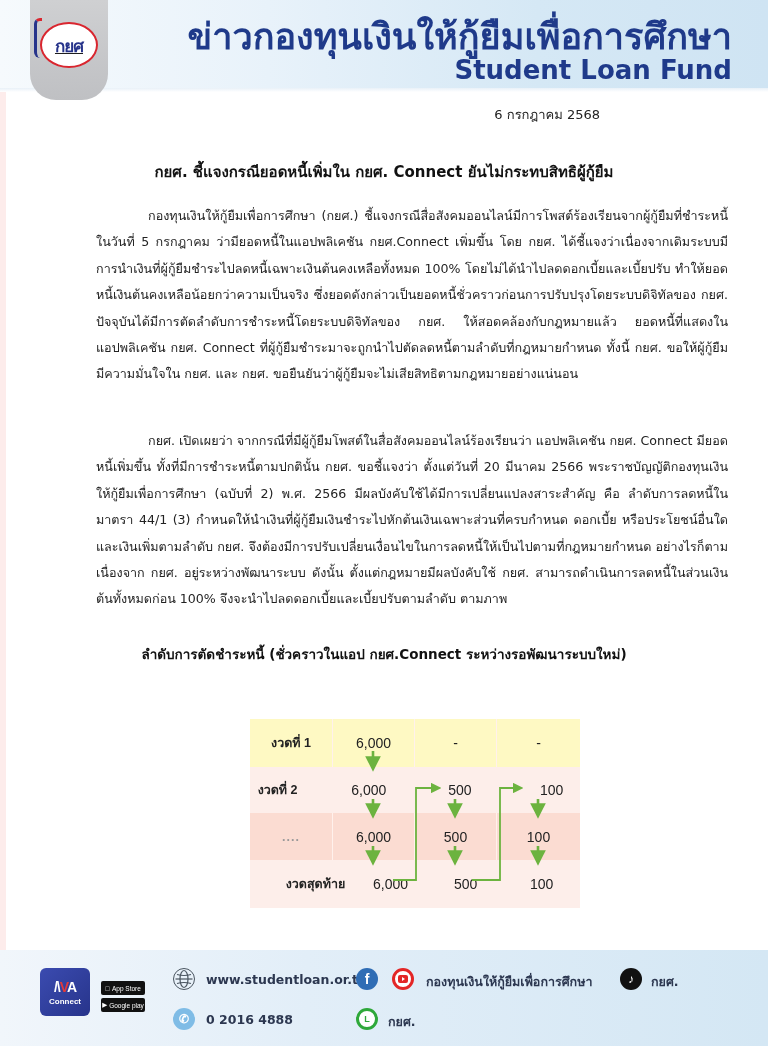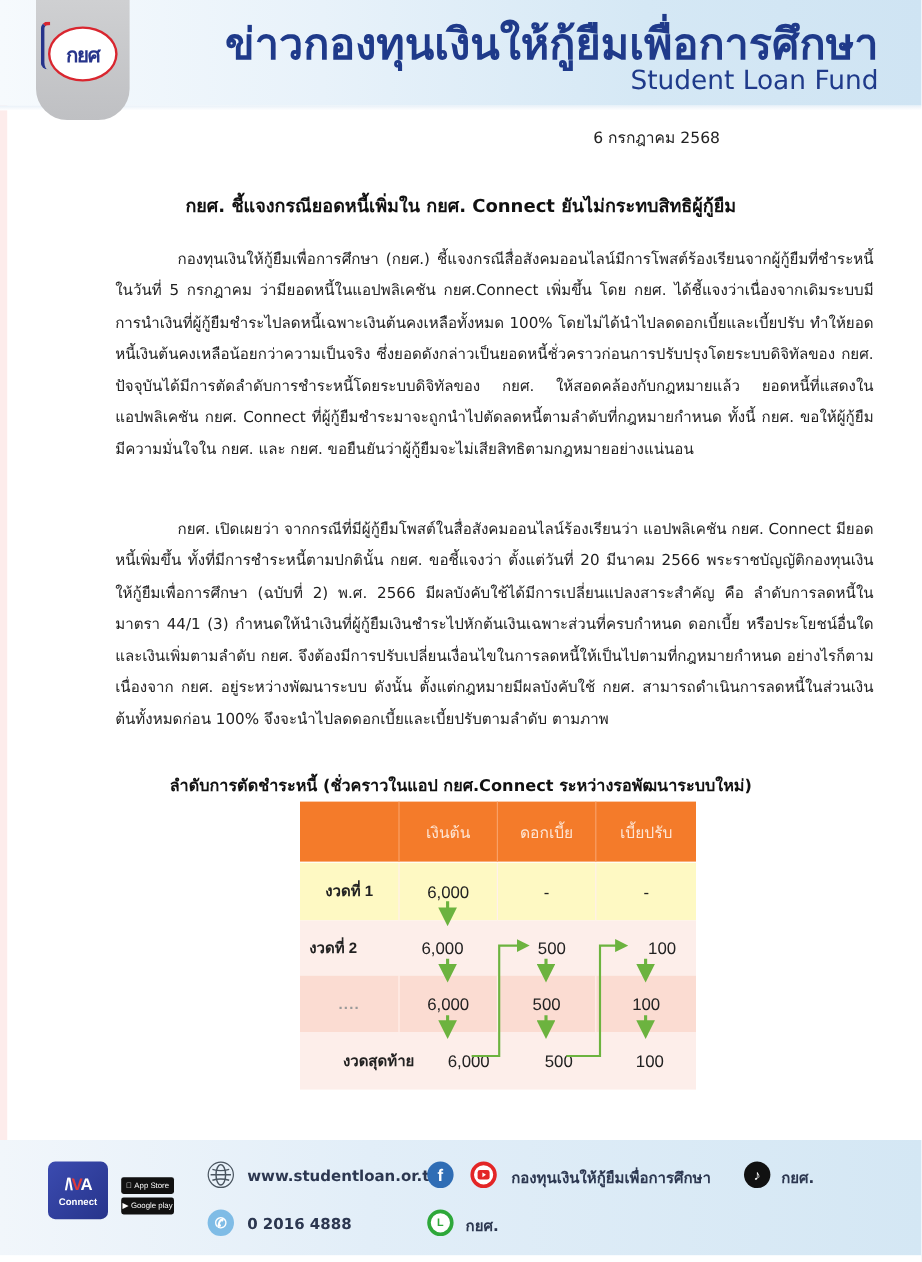--- a/index.html
+++ b/index.html
@@ -20,21 +20,21 @@
     background: linear-gradient(90deg, #f6fafd 0%, #e8f2fa 35%, #d5e8f5 70%, #cfe4f3 100%);
   }
   .header-bottom-line {
     position: absolute; left: 0; top: 88px; width: 768px; height: 4px;
     background: linear-gradient(180deg, #e9f1f8 0%, #ffffff 100%);
   }
   .logo-tab {
     position: absolute; left: 30px; top: 0; width: 78px; height: 100px;
     background: linear-gradient(180deg, #cfd0d2 0%, #bfc0c3 100%);
     border-radius: 0 0 26px 26px;
-    display: flex; align-items: center; justify-content: center;
+    display: flex; align-items: center; justify-content: center; text-decoration: underline;
   }
   .logo-circle {
     width: 58px; height: 46px; border-radius: 50%;
     background: #ffffff; border: 2px solid #d9262f;
     display: flex; align-items: center; justify-content: center;
     position: relative; margin-top: -10px;
   }
   .logo-text {
     font-family: "Liberation Sans", sans-serif; font-weight: bold;
     font-size: 17px; color: #27348b; letter-spacing: -1px;
@@ -44,21 +44,21 @@
     border-left: 3px solid #27348b; border-top: 3px solid #d9262f;
     border-radius: 6px 0 0 6px;
   }
   .title-th {
     position: absolute; right: 36px; top: 8px;
     font-size: 36px; font-weight: bold; color: #1f3a8a;
     font-family: "DejaVu Sans", sans-serif; letter-spacing: 0px;
   }
   .title-en {
     position: absolute; right: 36px; top: 55px;
-    font-size: 22px; font-weight: normal; color: #1f3a8a;
+    font-size: 26px; font-weight: bold; color: #1f3a8a;
     font-family: "DejaVu Sans", sans-serif;
   }
   
   .date {
     position: absolute; right: 168px; top: 104px;
     font-size: 13px; color: #222;
   }
   .headline {
     position: absolute; left: 0; width: 768px; top: 160px; text-align: center;
     font-size: 15px; font-weight: bold; color: #111;
@@ -158,26 +158,20 @@
 <div class="title-th">ข่าวกองทุนเงินให้กู้ยืมเพื่อการศึกษา</div>
 <div class="title-en">Student Loan Fund</div>
 
 <div class="date">6 กรกฎาคม 2568</div>
 <div class="headline">กยศ. ชี้แจงกรณียอดหนี้เพิ่มใน กยศ. Connect ยันไม่กระทบสิทธิผู้กู้ยืม</div>
 <div class="para p1">กองทุนเงินให้กู้ยืมเพื่อการศึกษา (กยศ.) ชี้แจงกรณีสื่อสังคมออนไลน์มีการโพสต์ร้องเรียนจากผู้กู้ยืมที่ชำระหนี้ในวันที่ 5 กรกฎาคม ว่ามียอดหนี้ในแอปพลิเคชัน กยศ.Connect เพิ่มขึ้น โดย กยศ. ได้ชี้แจงว่าเนื่องจากเดิมระบบมีการนำเงินที่ผู้กู้ยืมชำระไปลดหนี้เฉพาะเงินต้นคงเหลือทั้งหมด 100% โดยไม่ได้นำไปลดดอกเบี้ยและเบี้ยปรับ ทำให้ยอดหนี้เงินต้นคงเหลือน้อยกว่าความเป็นจริง ซึ่งยอดดังกล่าวเป็นยอดหนี้ชั่วคราวก่อนการปรับปรุงโดยระบบดิจิทัลของ กยศ. ปัจจุบันได้มีการตัดลำดับการชำระหนี้โดยระบบดิจิทัลของ กยศ. ให้สอดคล้องกับกฎหมายแล้ว ยอดหนี้ที่แสดงในแอปพลิเคชัน กยศ. Connect ที่ผู้กู้ยืมชำระมาจะถูกนำไปตัดลดหนี้ตามลำดับที่กฎหมายกำหนด ทั้งนี้ กยศ. ขอให้ผู้กู้ยืมมีความมั่นใจใน กยศ. และ กยศ. ขอยืนยันว่าผู้กู้ยืมจะไม่เสียสิทธิตามกฎหมายอย่างแน่นอน</div>
 <div class="para p2">กยศ. เปิดเผยว่า จากกรณีที่มีผู้กู้ยืมโพสต์ในสื่อสังคมออนไลน์ร้องเรียนว่า แอปพลิเคชัน กยศ. Connect มียอดหนี้เพิ่มขึ้น ทั้งที่มีการชำระหนี้ตามปกตินั้น กยศ. ขอชี้แจงว่า ตั้งแต่วันที่ 20 มีนาคม 2566 พระราชบัญญัติกองทุนเงินให้กู้ยืมเพื่อการศึกษา (ฉบับที่ 2) พ.ศ. 2566 มีผลบังคับใช้ได้มีการเปลี่ยนแปลงสาระสำคัญ คือ ลำดับการลดหนี้ในมาตรา 44/1 (3) กำหนดให้นำเงินที่ผู้กู้ยืมเงินชำระไปหักต้นเงินเฉพาะส่วนที่ครบกำหนด ดอกเบี้ย หรือประโยชน์อื่นใด และเงินเพิ่มตามลำดับ กยศ. จึงต้องมีการปรับเปลี่ยนเงื่อนไขในการลดหนี้ให้เป็นไปตามที่กฎหมายกำหนด อย่างไรก็ตามเนื่องจาก กยศ. อยู่ระหว่างพัฒนาระบบ ดังนั้น ตั้งแต่กฎหมายมีผลบังคับใช้ กยศ. สามารถดำเนินการลดหนี้ในส่วนเงินต้นทั้งหมดก่อน 100% จึงจะนำไปลดดอกเบี้ยและเบี้ยปรับตามลำดับ ตามภาพ</div>
 <div class="table-caption">ลำดับการตัดชำระหนี้ (ชั่วคราวในแอป กยศ.Connect ระหว่างรอพัฒนาระบบใหม่)</div>
 
 <div class="pay-table">
-  <div class="pt-row pt-head">
-    <div class="pt-cell pt-c0"></div>
-    <div class="pt-cell pt-c1">เงินต้น</div>
-    <div class="pt-cell pt-c2">ดอกเบี้ย</div>
-    <div class="pt-cell pt-c3">เบี้ยปรับ</div>
-  </div>
   <div class="pt-row pt-r1">
     <div class="pt-cell pt-c0">งวดที่ 1</div>
     <div class="pt-cell pt-c1">6,000</div>
     <div class="pt-cell pt-c2">-</div>
     <div class="pt-cell pt-c3">-</div>
   </div>
   <div class="pt-row pt-r2">
     <div class="pt-cell pt-c0">งวดที่ 2</div>
     <div class="pt-cell pt-c1">6,000</div>
     <div class="pt-cell pt-c2">500</div>

